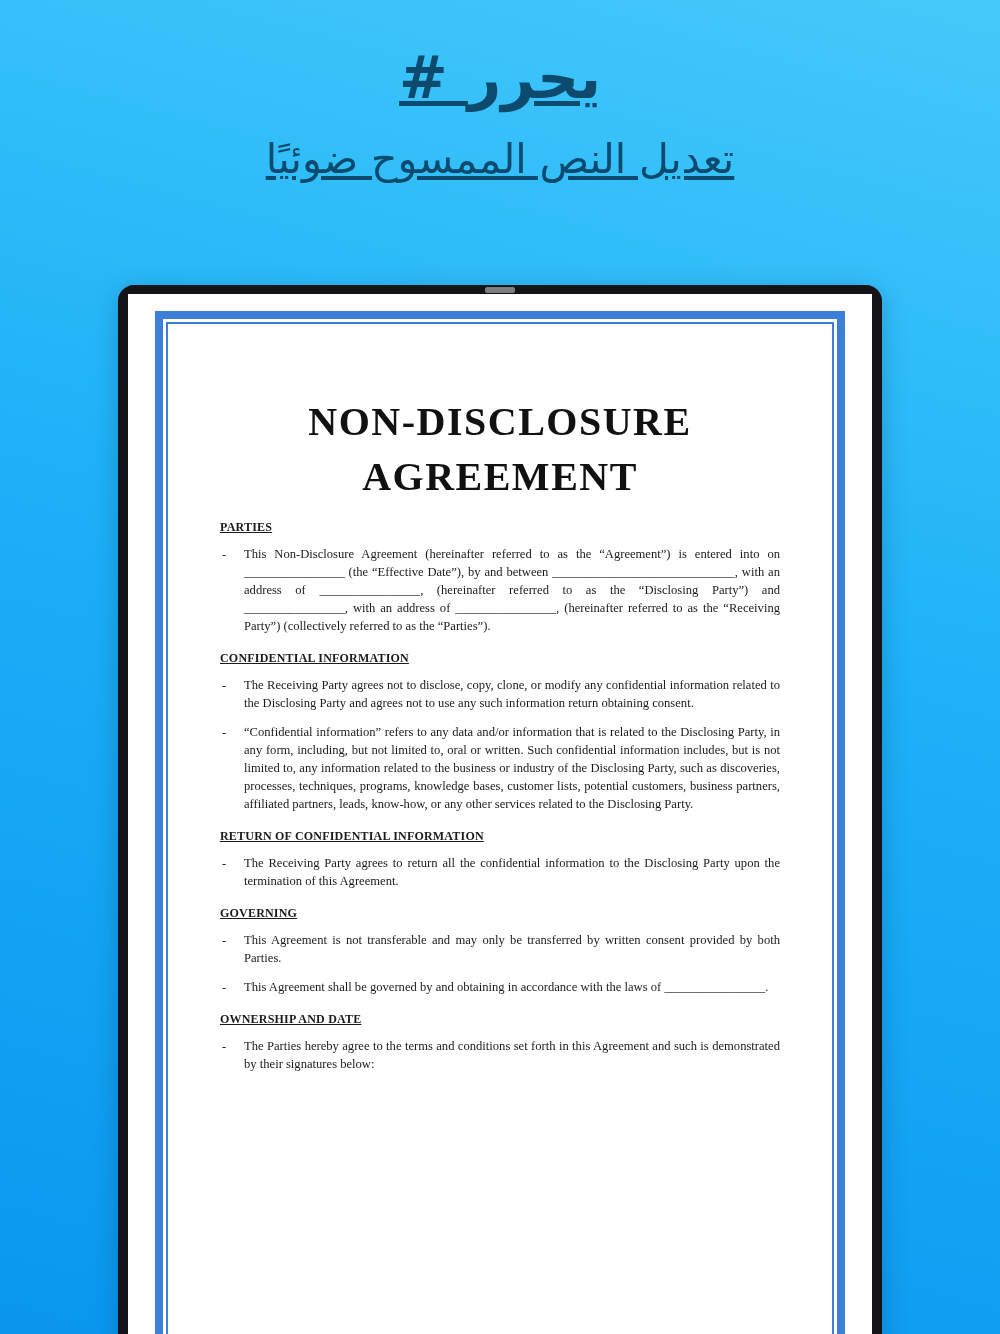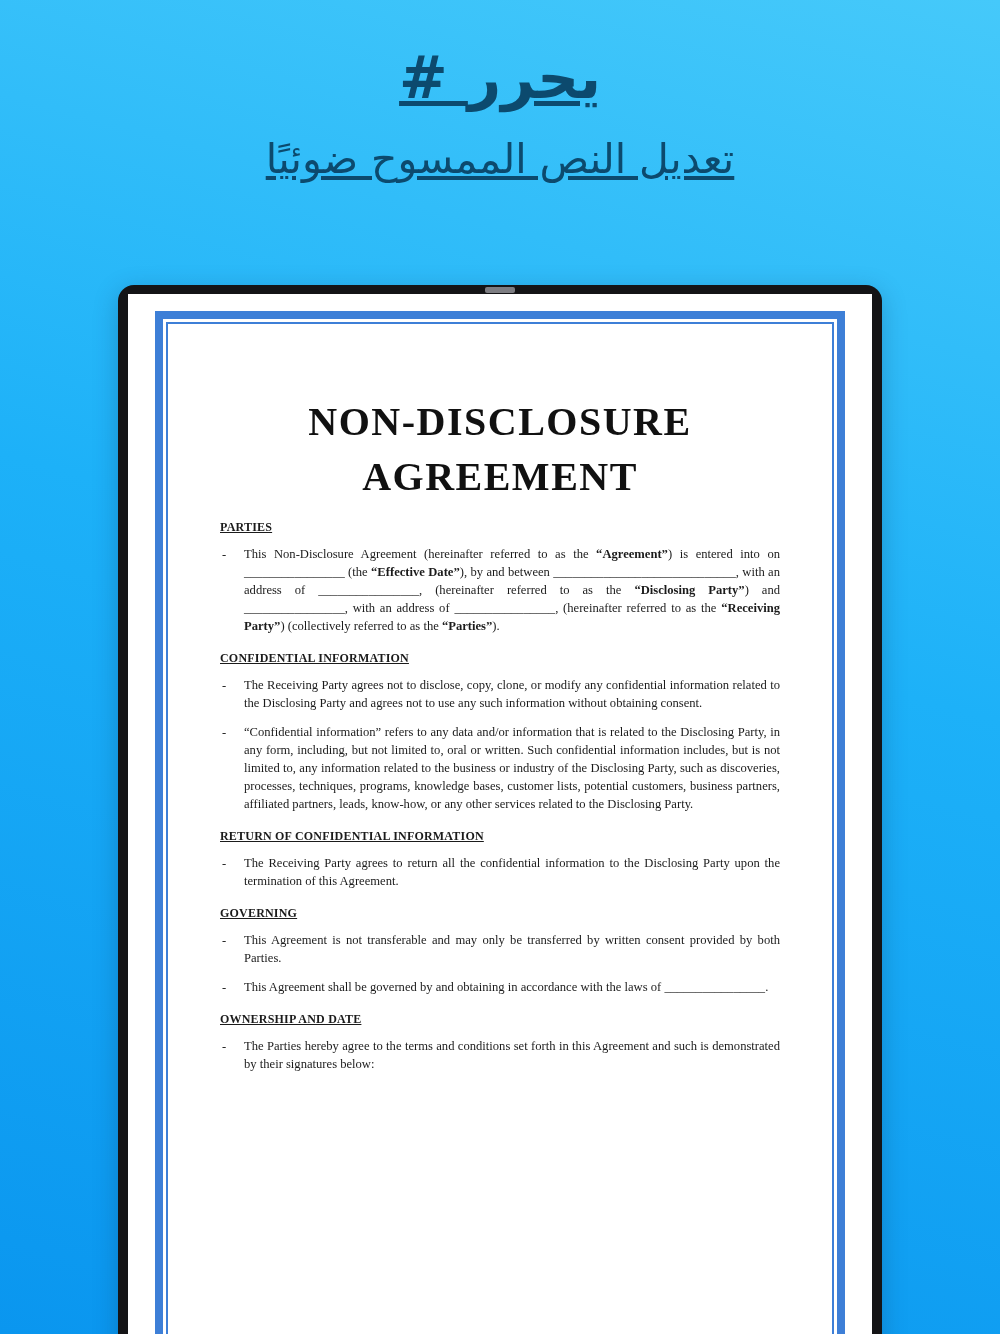--- a/index.html
+++ b/index.html
@@ -40,21 +40,21 @@
     text-align: center; font-size: 40px; font-weight: 700;
     line-height: 55px; letter-spacing: 1.5px; margin-bottom: 14px; color: #111;
   }
   .sec-heading {
     font-size: 12px; font-weight: 700; text-decoration: underline;
     margin: 16px 0 10px 0; letter-spacing: 0.2px;
   }
   .item { display: flex; margin-bottom: 11px; font-size: 12.6px; line-height: 18px; }
   .dash { width: 24px; flex: none; padding-left: 2px; }
   .item-text { margin: 0; flex: 1; text-align: justify; }
-  .item-text b { font-weight: 700; }
+  .item-text b { font-weight: 400; }
 
   .toolbar {
     position: absolute; left: 0; right: 0; bottom: 0; height: 48px;
     background: #060608; display: flex; align-items: center; padding: 0 14px;
     border-radius: 0 0 16px 16px;
     font-family: "Liberation Sans", "DejaVu Sans", sans-serif;
   }
   .tb-text {
     background: none; border: none; font-size: 15.5px; padding: 6px 6px; cursor: pointer;
     font-family: inherit;
@@ -94,21 +94,21 @@
                   <div class="sec-heading">PARTIES</div>
                   <div class="item">
                     <span class="dash">-</span>
                     <p class="item-text"><span>This Non-Disclosure Agreement (hereinafter referred to as the </span><b>“Agreement”</b><span>) is entered into on </span><span>________________</span><span> (the </span><b>“Effective Date”</b><span>), by and between </span><span>_____________________________</span><span>, with an address of </span><span>________________</span><span>, (hereinafter referred to as the </span><b>“Disclosing Party”</b><span>) and </span><span>________________</span><span>, with an address of </span><span>________________</span><span>, (hereinafter referred to as the </span><b>“Receiving Party”</b><span>) (collectively referred to as the </span><b>“Parties”</b><span>).</span></p>
                   </div>
                 </section>
                 <section>
                   <div class="sec-heading">CONFIDENTIAL INFORMATION</div>
                   <div class="item">
                     <span class="dash">-</span>
-                    <p class="item-text"><span>The Receiving Party agrees not to disclose, copy, clone, or modify any confidential information related to the Disclosing Party and agrees not to use any such information without obtaining consent.</span></p>
+                    <p class="item-text"><span>The Receiving Party agrees not to disclose, copy, clone, or modify any confidential information related to the Disclosing Party and agrees not to use any such information return obtaining consent.</span></p>
                   </div>
                   <div class="item">
                     <span class="dash">-</span>
                     <p class="item-text"><span>“Confidential information” refers to any data and/or information that is related to the Disclosing Party, in any form, including, but not limited to, oral or written. Such confidential information includes, but is not limited to, any information related to the business or industry of the Disclosing Party, such as discoveries, processes, techniques, programs, knowledge bases, customer lists, potential customers, business partners, affiliated partners, leads, know-how, or any other services related to the Disclosing Party.</span></p>
                   </div>
                 </section>
                 <section>
                   <div class="sec-heading">RETURN OF CONFIDENTIAL INFORMATION</div>
                   <div class="item">
                     <span class="dash">-</span>

